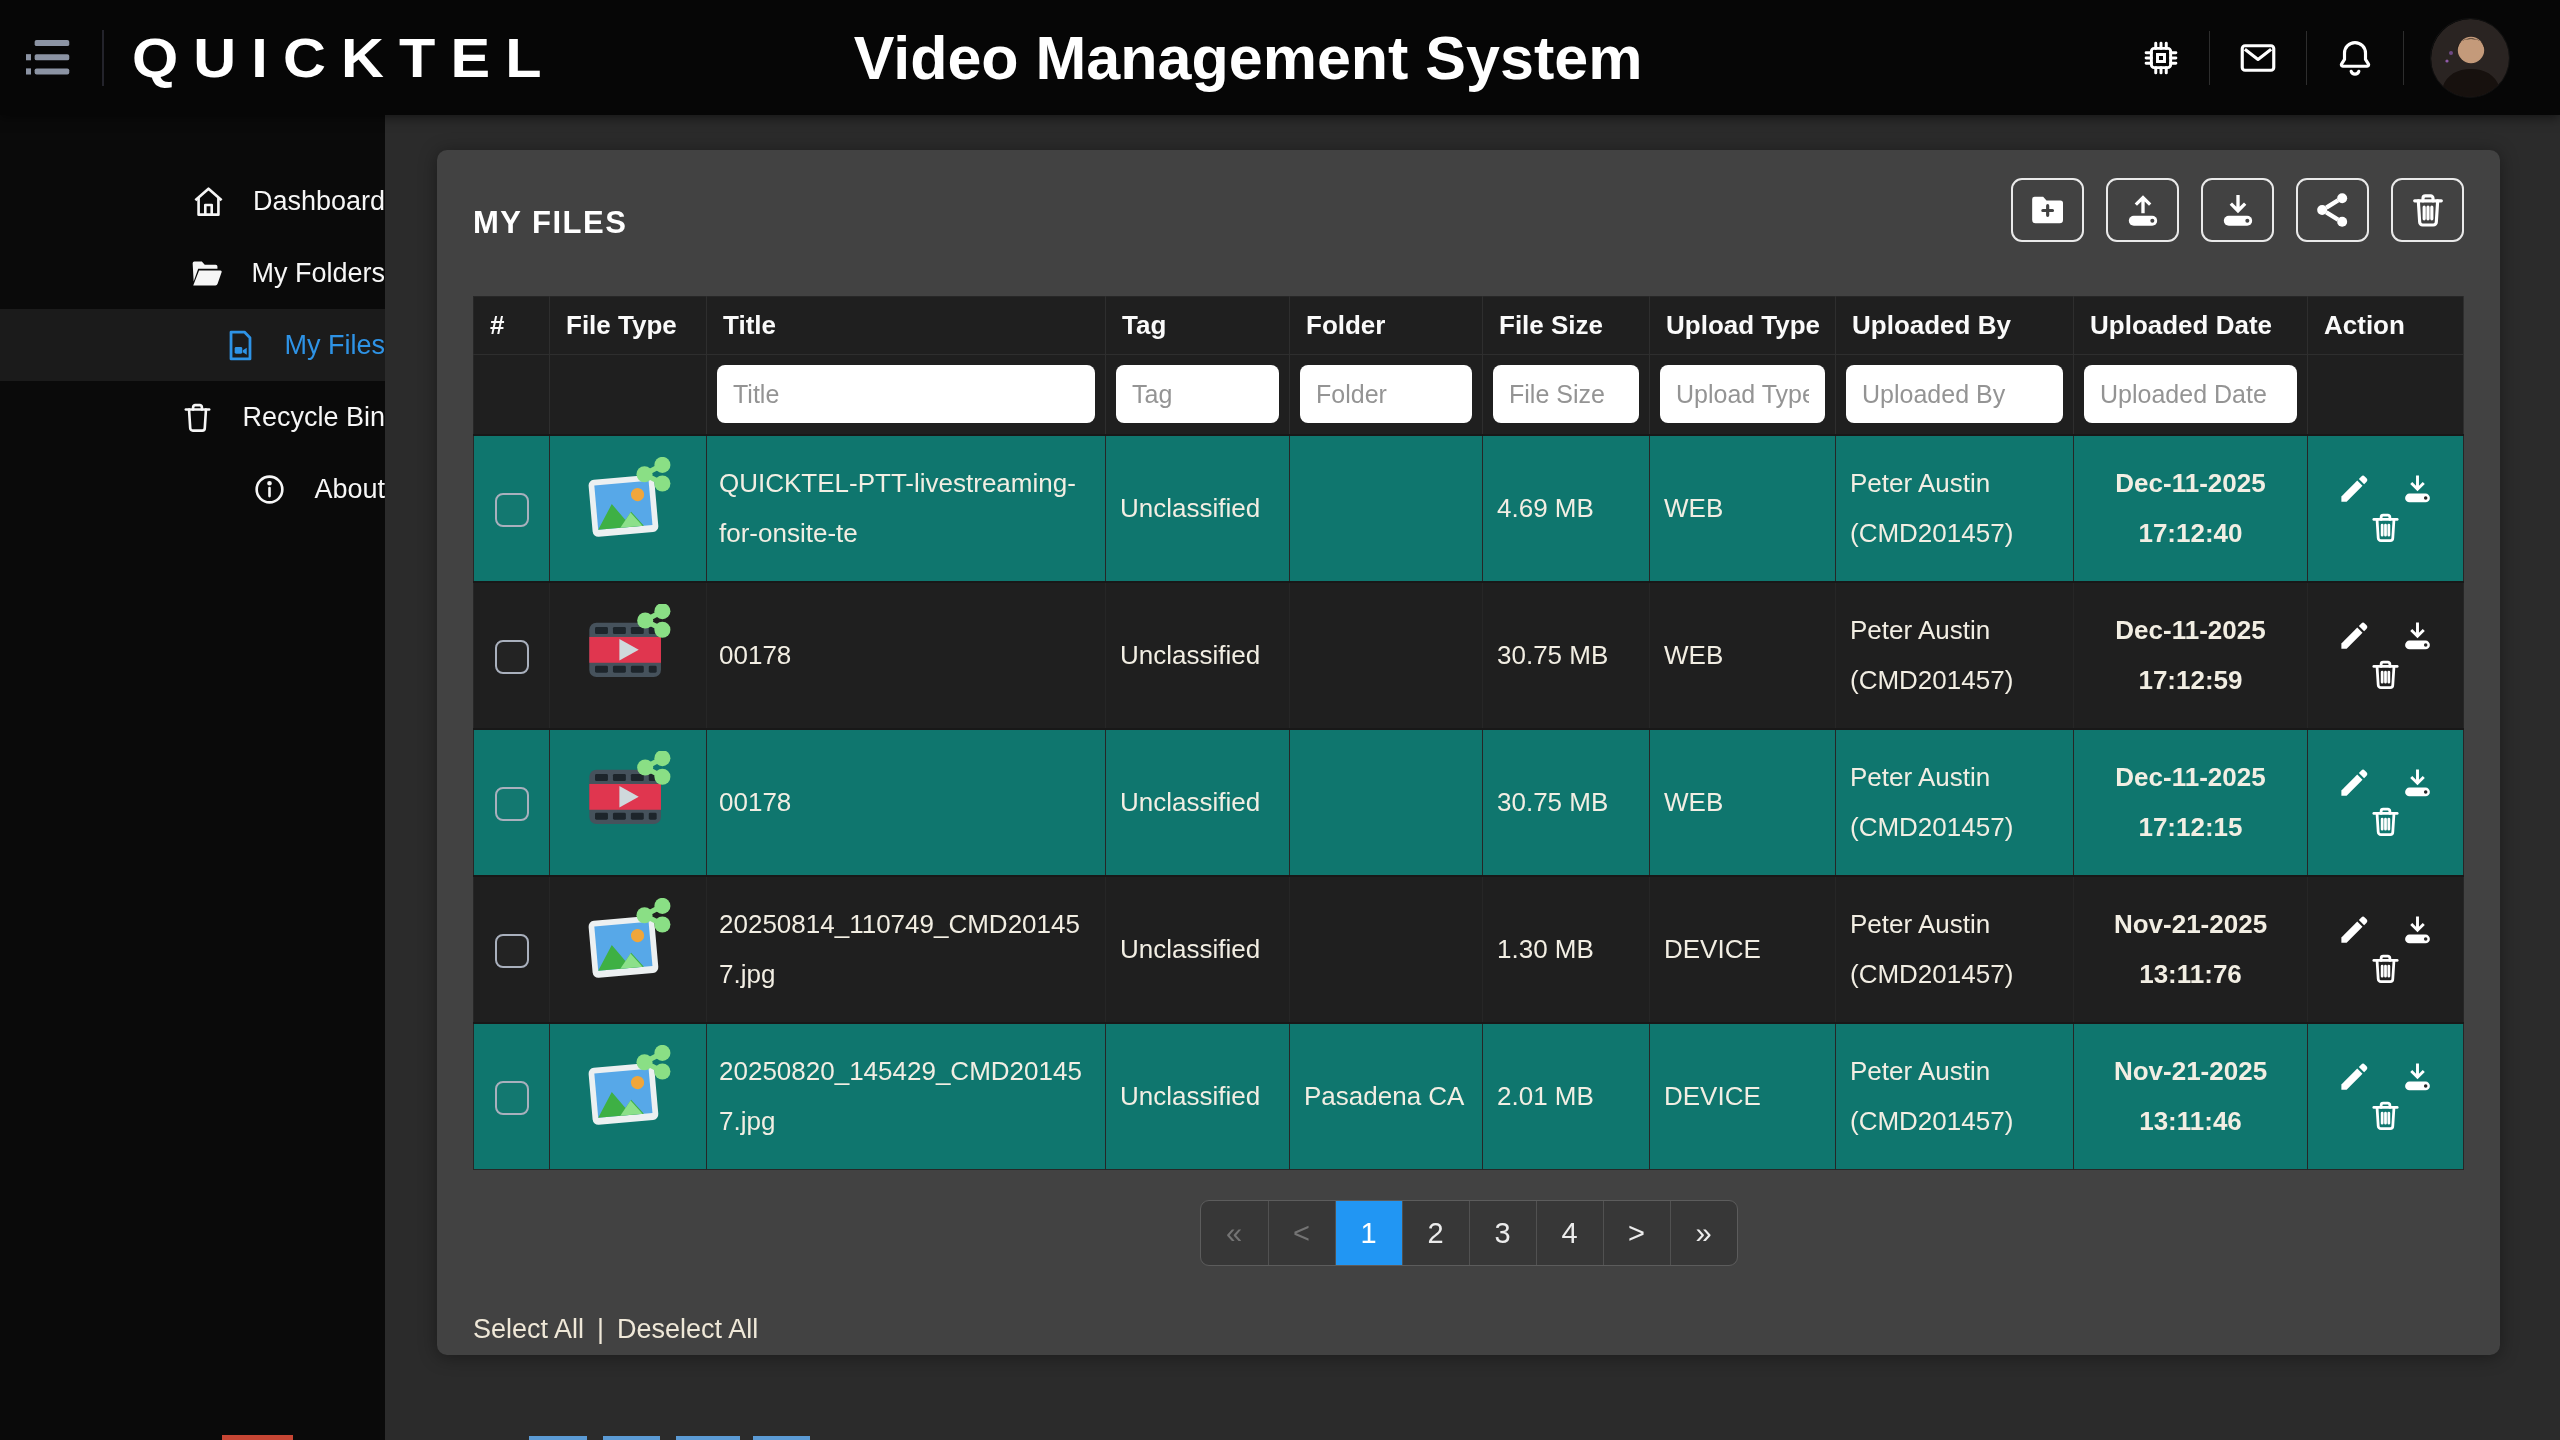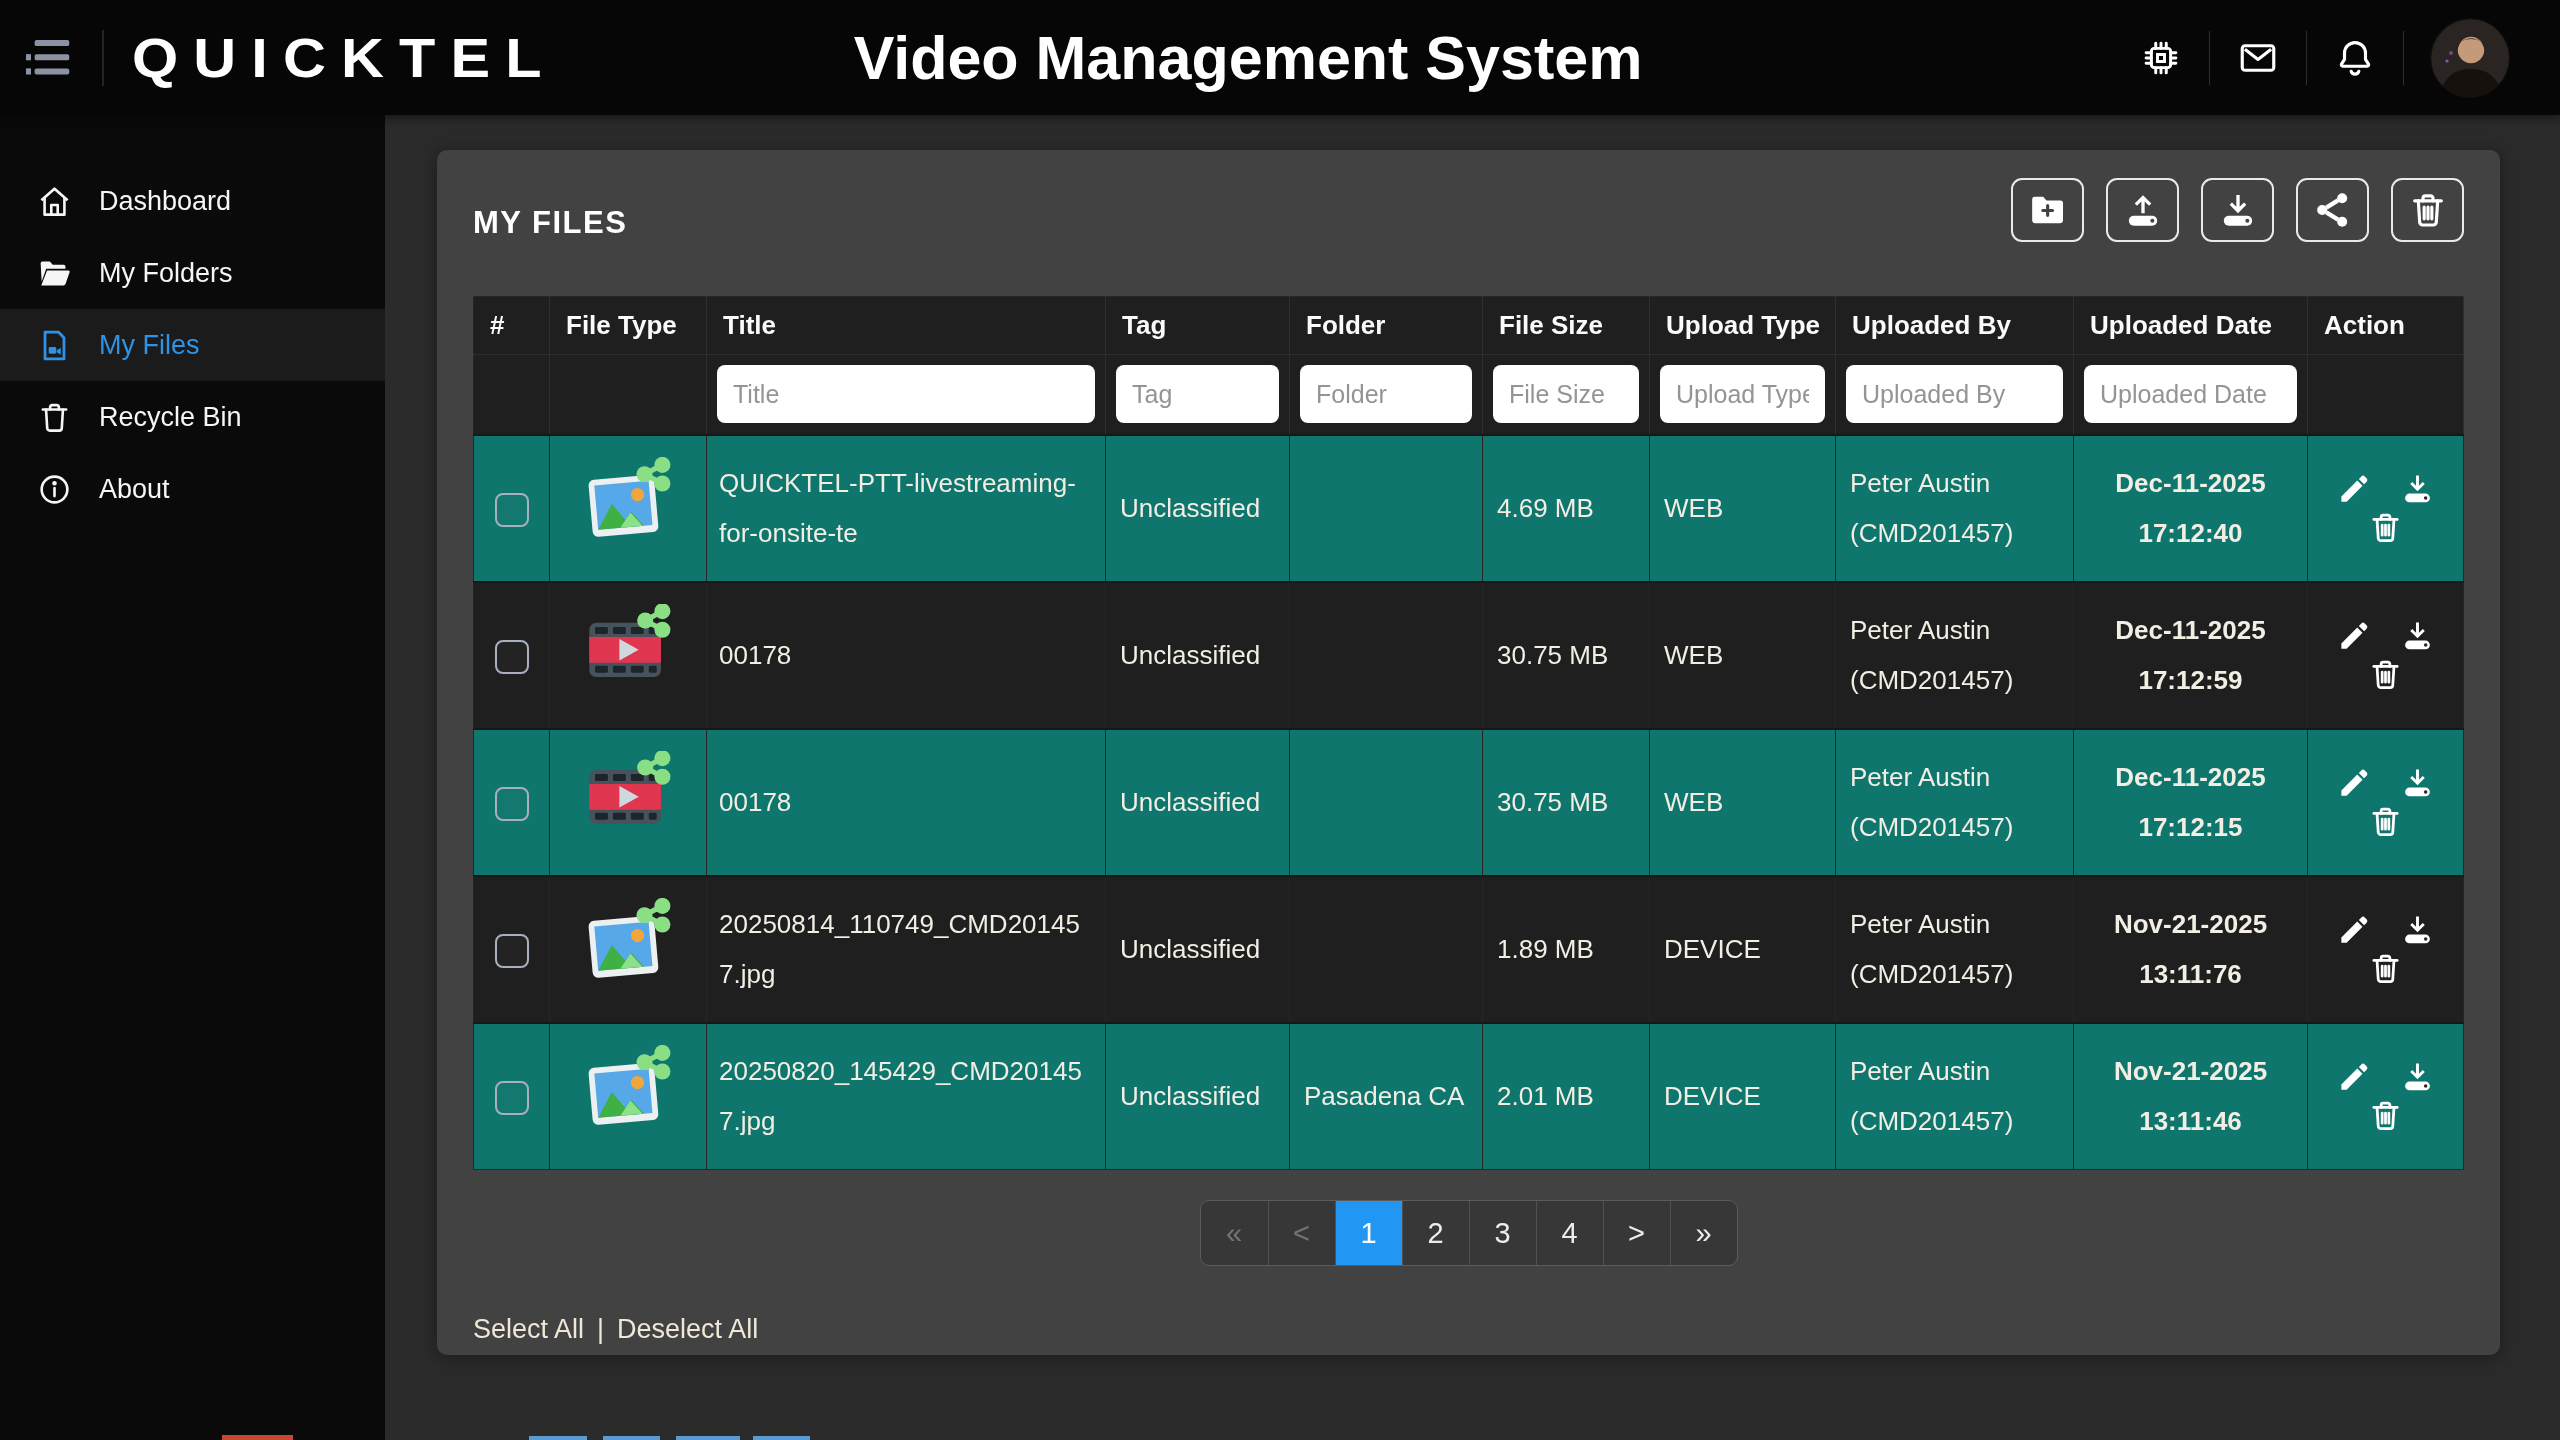--- a/index.html
+++ b/index.html
@@ -36,21 +36,21 @@
   .top-icon svg { width:42px; height:42px; }
   .top-sep { width:1px; height:54px; background:#2d2d2d; }
   .avatar { width:80px; height:80px; border-radius:50%; overflow:hidden; margin-left:26px; cursor:pointer; border:1px solid #111; }
   .avatar svg { width:80px; height:80px; }
 
   
   .sidebar { position:absolute; left:0; top:115px; bottom:0; width:385px; background:#0a0a0a; z-index:5; }
   .nav { padding-top:50px; }
   .nav-item {
     height:72px; display:flex; align-items:center; gap:27px;
-    padding-left:37px; color:#f6f6f6; font-size:27px; cursor:pointer; position:relative;
+    padding-left:28px; color:#f6f6f6; font-size:27px; cursor:pointer; position:relative;justify-content:flex-end;
   }
   .nav-item svg { width:35px; height:35px; flex:0 0 auto; }
   .nav-item.active { background:#1b1b1b; color:#2e93e6; }
   .nav-chevron { position:absolute; right:26px; color:#9aa2b0; }
   .nav-chevron svg { width:24px; height:24px; }
 
   
   .content { position:absolute; left:385px; top:115px; right:0; bottom:0; background:#2b2b2b; }
   .card {
     position:absolute; left:52px; top:35px; width:2063px; height:1205px;
@@ -543,21 +543,21 @@
                     <circle cx="56" cy="5.5" r="5.6"></circle>
                     <circle cx="56" cy="18.5" r="5.6"></circle>
                   </g>
         </svg>
       </span>
       
     </td>
     <td class="cell-title">20250814_110749_CMD201457.jpg</td>
     <td>Unclassified</td>
     <td></td>
-    <td>1.89 MB</td>
+    <td>1.30 MB</td>
     <td>DEVICE</td>
     <td>Peter Austin (CMD201457)</td>
     <td class="cell-date">Nov-21-2025 13:11:76</td>
     <td class="cell-action">
       <div class="actions">
         <span class="act">
           <svg viewBox="0 0 24 24" fill="currentColor">
                     <path d="M3 17.4 13.9 6.5l3.6 3.6L6.6 21H3z"></path>
                     <path d="m15 5.4 1.7-1.7a1.6 1.6 0 0 1 2.3 0l1.3 1.3a1.6 1.6 0 0 1 0 2.3L18.6 9z"></path>
                   </svg>

